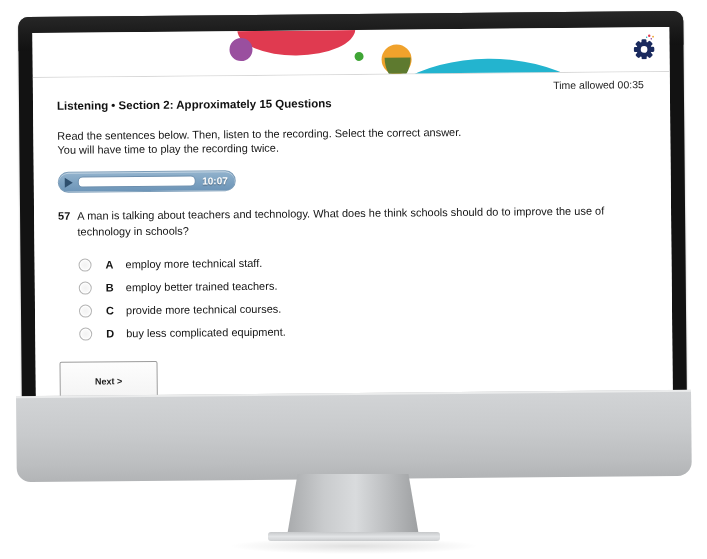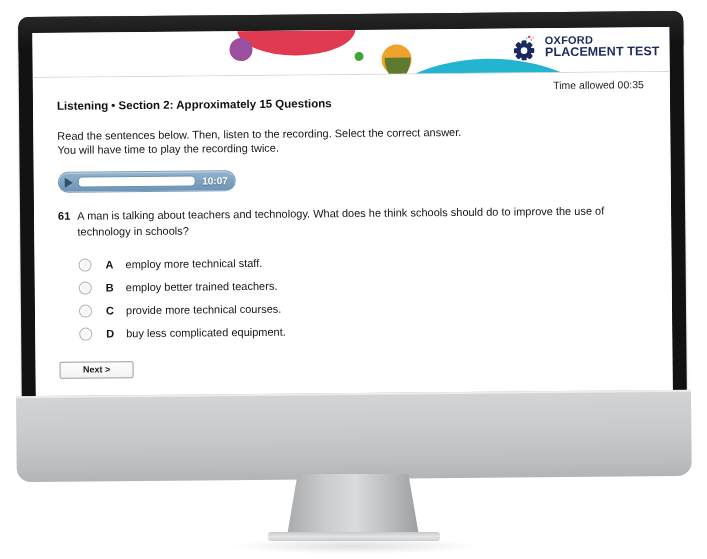--- a/index.html
+++ b/index.html
@@ -291,21 +291,21 @@
     background: linear-gradient(180deg,#fdfdfd 0%, #f3f3f3 100%);
     border: 1px solid #9b9b9b;
     border-radius: 2px;
     font-size: 9px;
     font-weight: 700;
     color: #1a1a1a;
     display:flex;
     align-items:center;
     justify-content:center;
     font-family: "Liberation Sans", sans-serif;
-    padding: 0;
+    padding: 12px;
     box-sizing: content-box;
   }
 
   
   #content-hairline {
     position:absolute;
     left: -14px;
     right: -14px;
     bottom: 6px;
     height: 1px;
@@ -342,24 +342,20 @@
                   <rect x="-3.1" y="-12.6" width="6.2" height="25.2" rx="1.6"></rect>
                   <rect x="-3.1" y="-12.6" width="6.2" height="25.2" rx="1.6" transform="rotate(45)"></rect>
                   <rect x="-3.1" y="-12.6" width="6.2" height="25.2" rx="1.6" transform="rotate(90)"></rect>
                   <rect x="-3.1" y="-12.6" width="6.2" height="25.2" rx="1.6" transform="rotate(135)"></rect>
                 </g>
                 <circle cx="0" cy="0" r="9.4"></circle>
               </g>
               <circle cx="13" cy="20" r="4.1" fill="#ffffff"></circle>
             </svg>
           </span>
-          <span id="logo-text">
-            <div id="logo-line1">OXFORD</div>
-            <div id="logo-line2">PLACEMENT TEST</div>
-          </span>
         </div>
       </div>
 
       <div id="content">
 
         <div id="time-allowed">Time allowed 00:35</div>
 
         <div id="section-title">Listening • Section 2: Approximately 15 Questions</div>
 
         <div id="instr-block">
@@ -369,21 +365,21 @@
 
         <div id="audio-player">
           <span id="play-button"></span>
           <span id="progress-track">
             <span id="progress-fill" style="width: 23%;"></span>
           </span>
           <span id="audio-time">10:07</span>
         </div>
 
         <div id="question-row">
-          <span id="question-number">61</span>
+          <span id="question-number">57</span>
           <span id="question-text">A man is talking about teachers and technology. What does he think schools should do to improve the use of technology in schools?</span>
         </div>
 
         <div id="options">
           <div class="option-row">
             <span class="radio"></span>
             <span class="option-letter">A</span>
             <span class="option-label">employ more technical staff.</span>
           </div>
           <div class="option-row">

